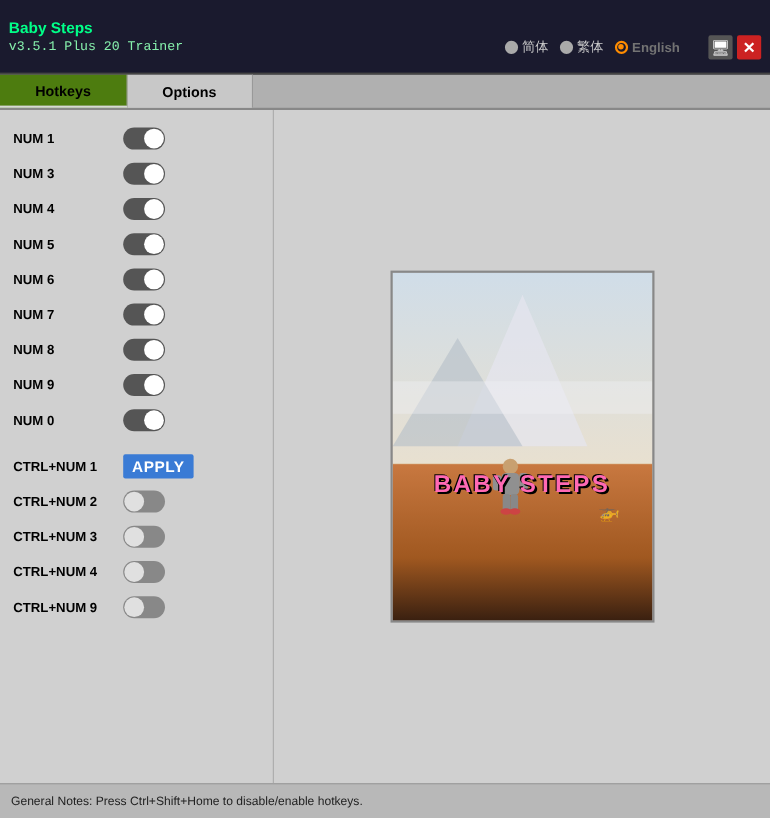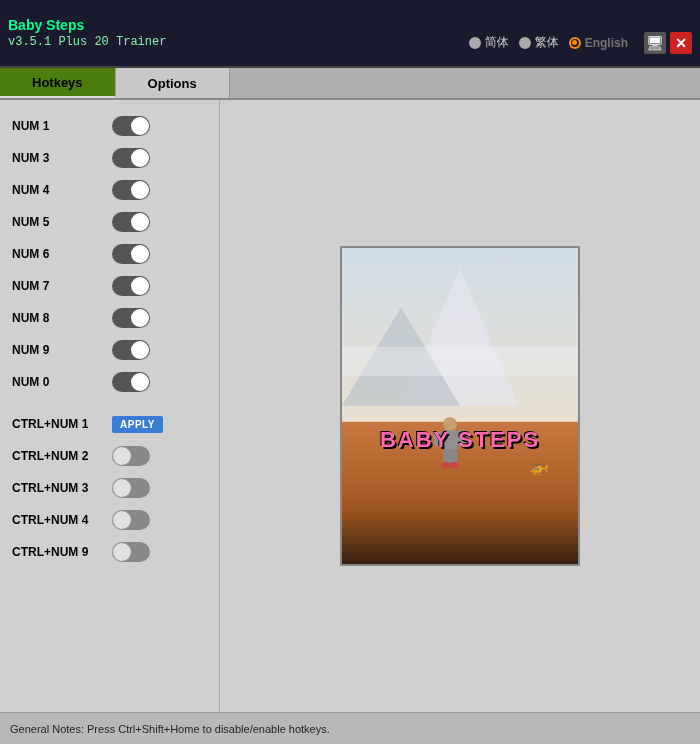--- a/index.html
+++ b/index.html
@@ -35,21 +35,21 @@
       font-weight: bold;
     }
     .title-bar-subtitle {
       color: #86efac;
       font-size: 12px;
       font-family: Liberation Mono, monospace;
     }
     .title-bar-right {
       display: flex;
       align-items: center;
-      gap: 16px;
+      gap: 26px;
       margin-top: 19px;
     }
     .lang-group {
       display: flex;
       align-items: center;
       gap: 10px;
     }
     .lang-option {
       display: flex;
       align-items: center;
@@ -137,21 +137,21 @@
 
     
     .main-content {
       background: #d0d0d0;
       display: flex;
       height: calc(744px - 68px - 32px - 32px);
     }
 
     
     .left-panel {
-      width: 220px;
+      width: 249px;
       padding: 10px 0;
       border-right: 1px solid #aaa;
       overflow-y: auto;
     }
     .hotkey-row {
       display: flex;
       align-items: center;
       padding: 4px 12px;
       gap: 10px;
       height: 32px;
@@ -187,21 +187,21 @@
       transition: left 0.1s;
     }
     .toggle.on::after {
       left: 19px;
       background: #fff;
     }
     
     .apply-btn {
       background: #3a7bd5;
       color: #fff;
-      font-size: 10px;
+      font-size: 14px;
       font-weight: bold;
       padding: 3px 8px;
       border: none;
       border-radius: 2px;
       cursor: pointer;
       letter-spacing: 0.5px;
     }
 
     
     .right-panel {

